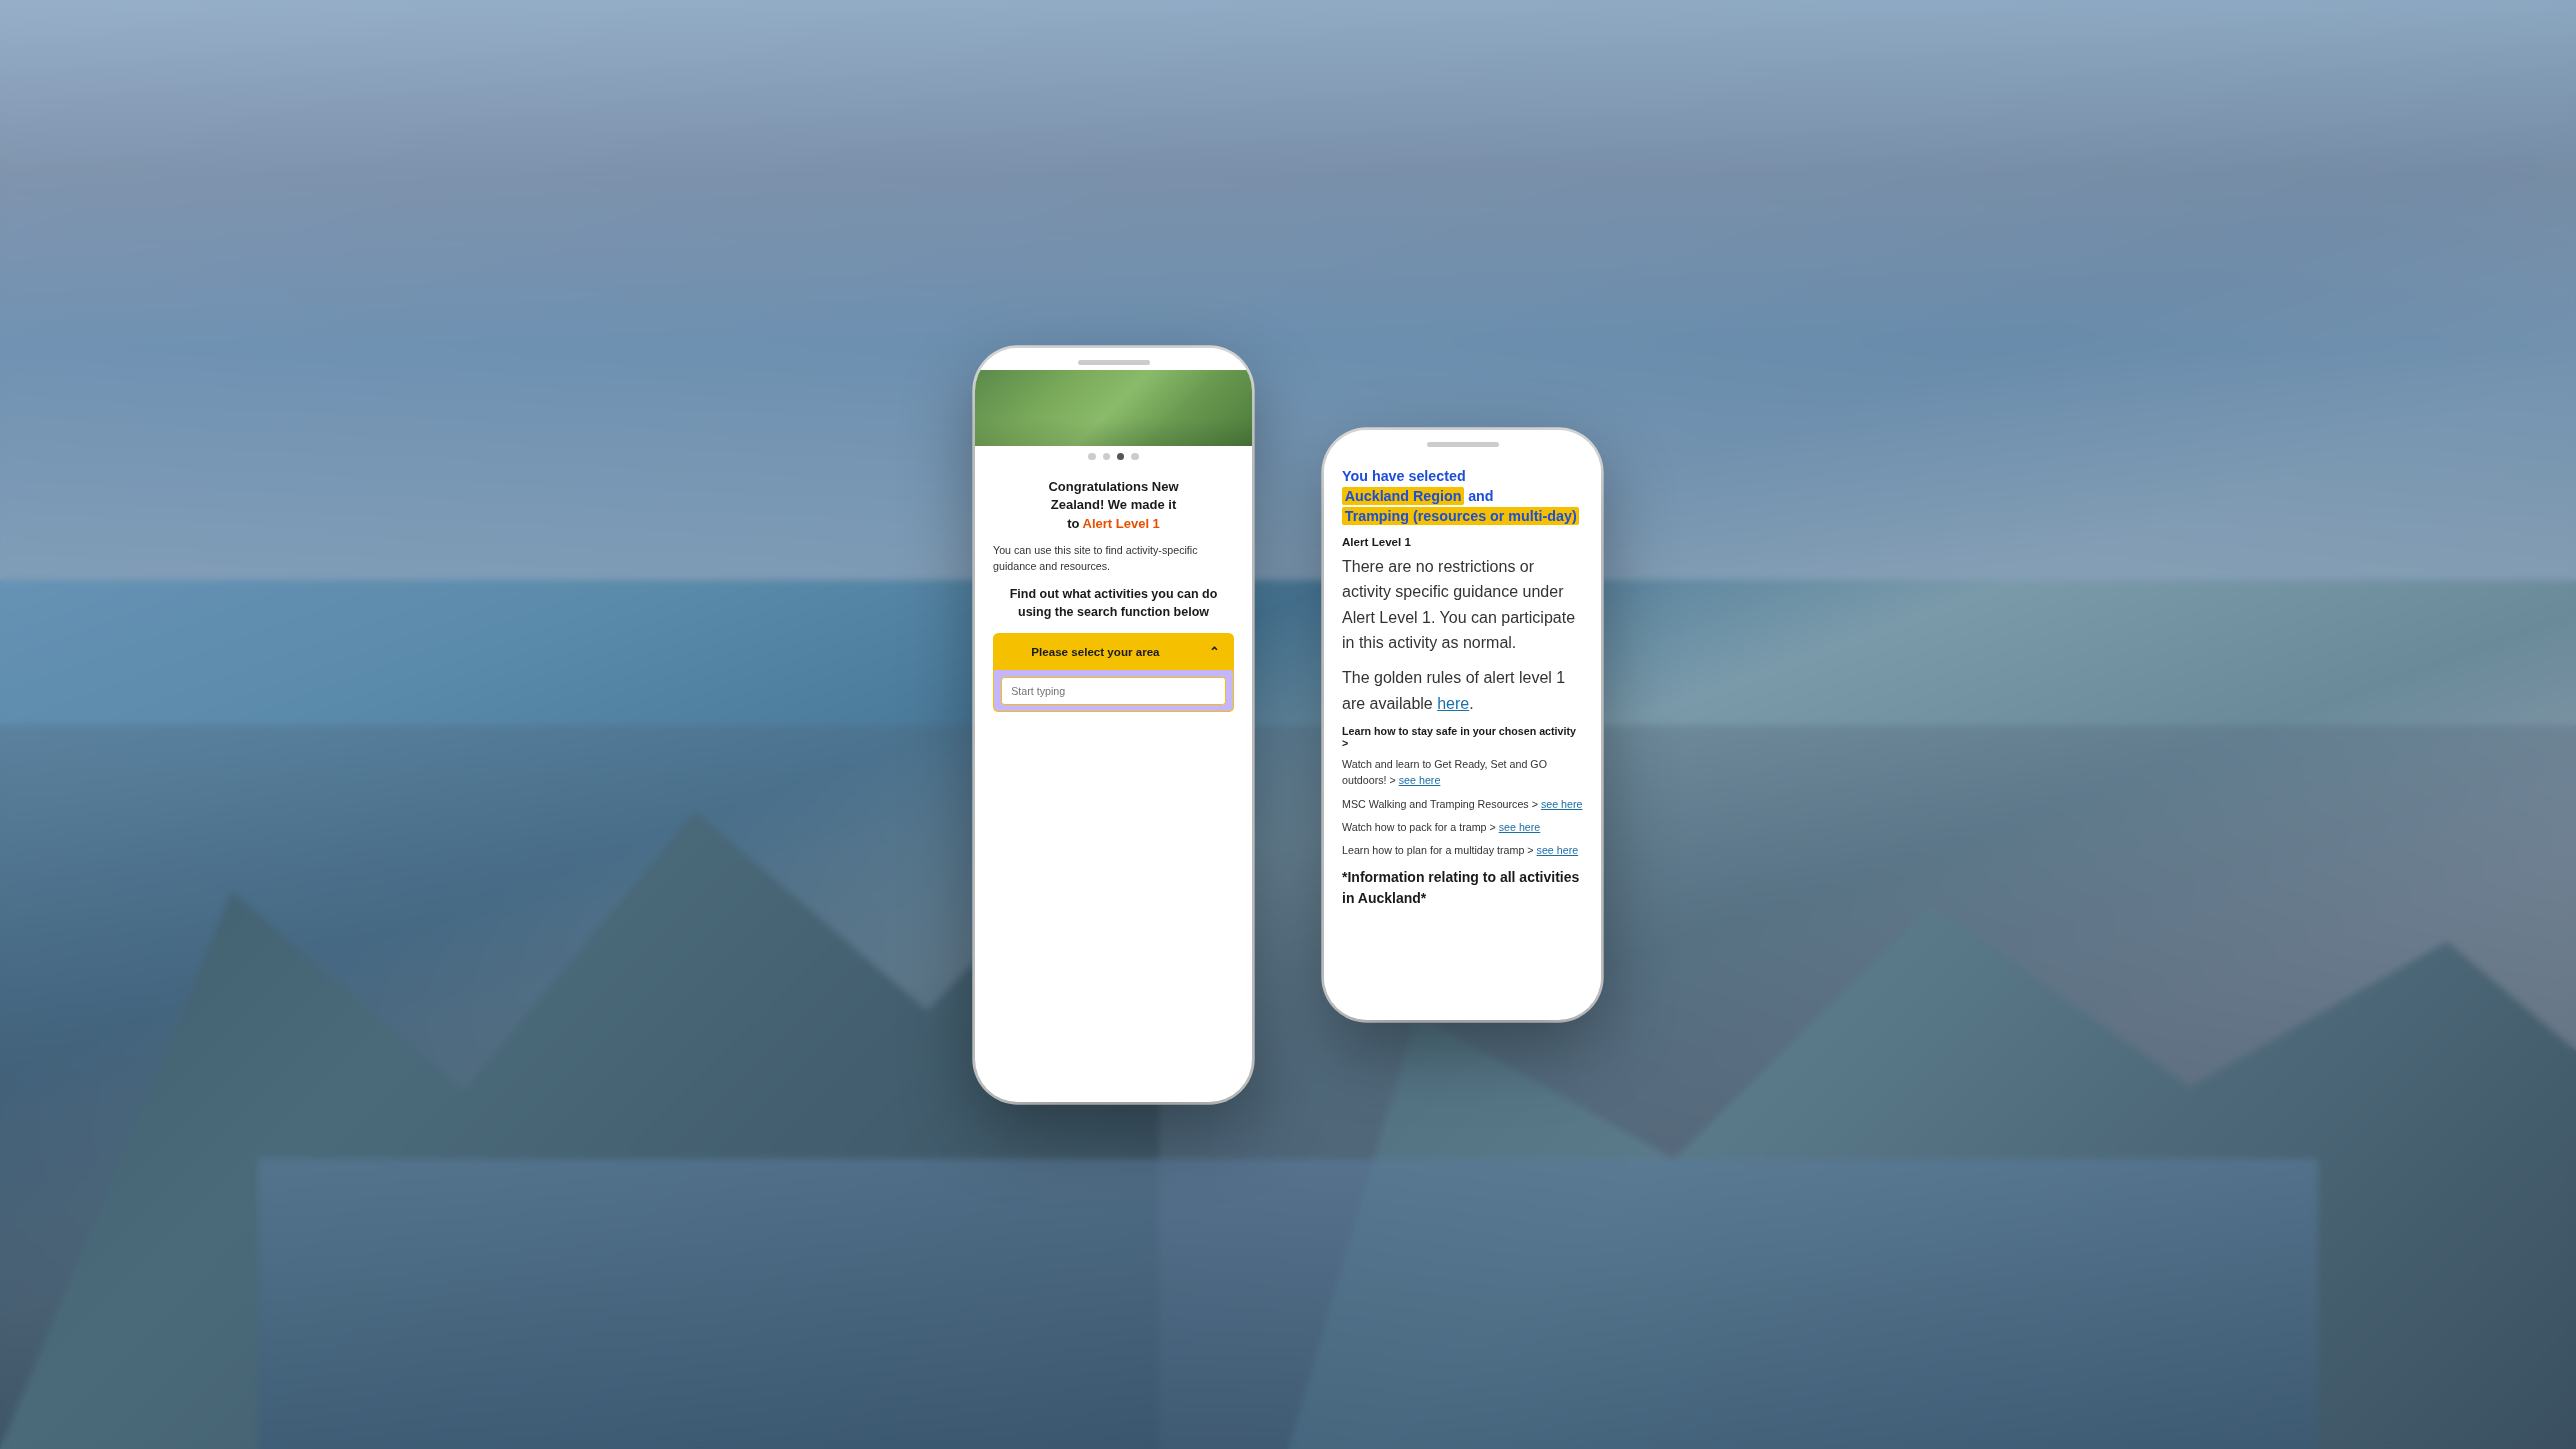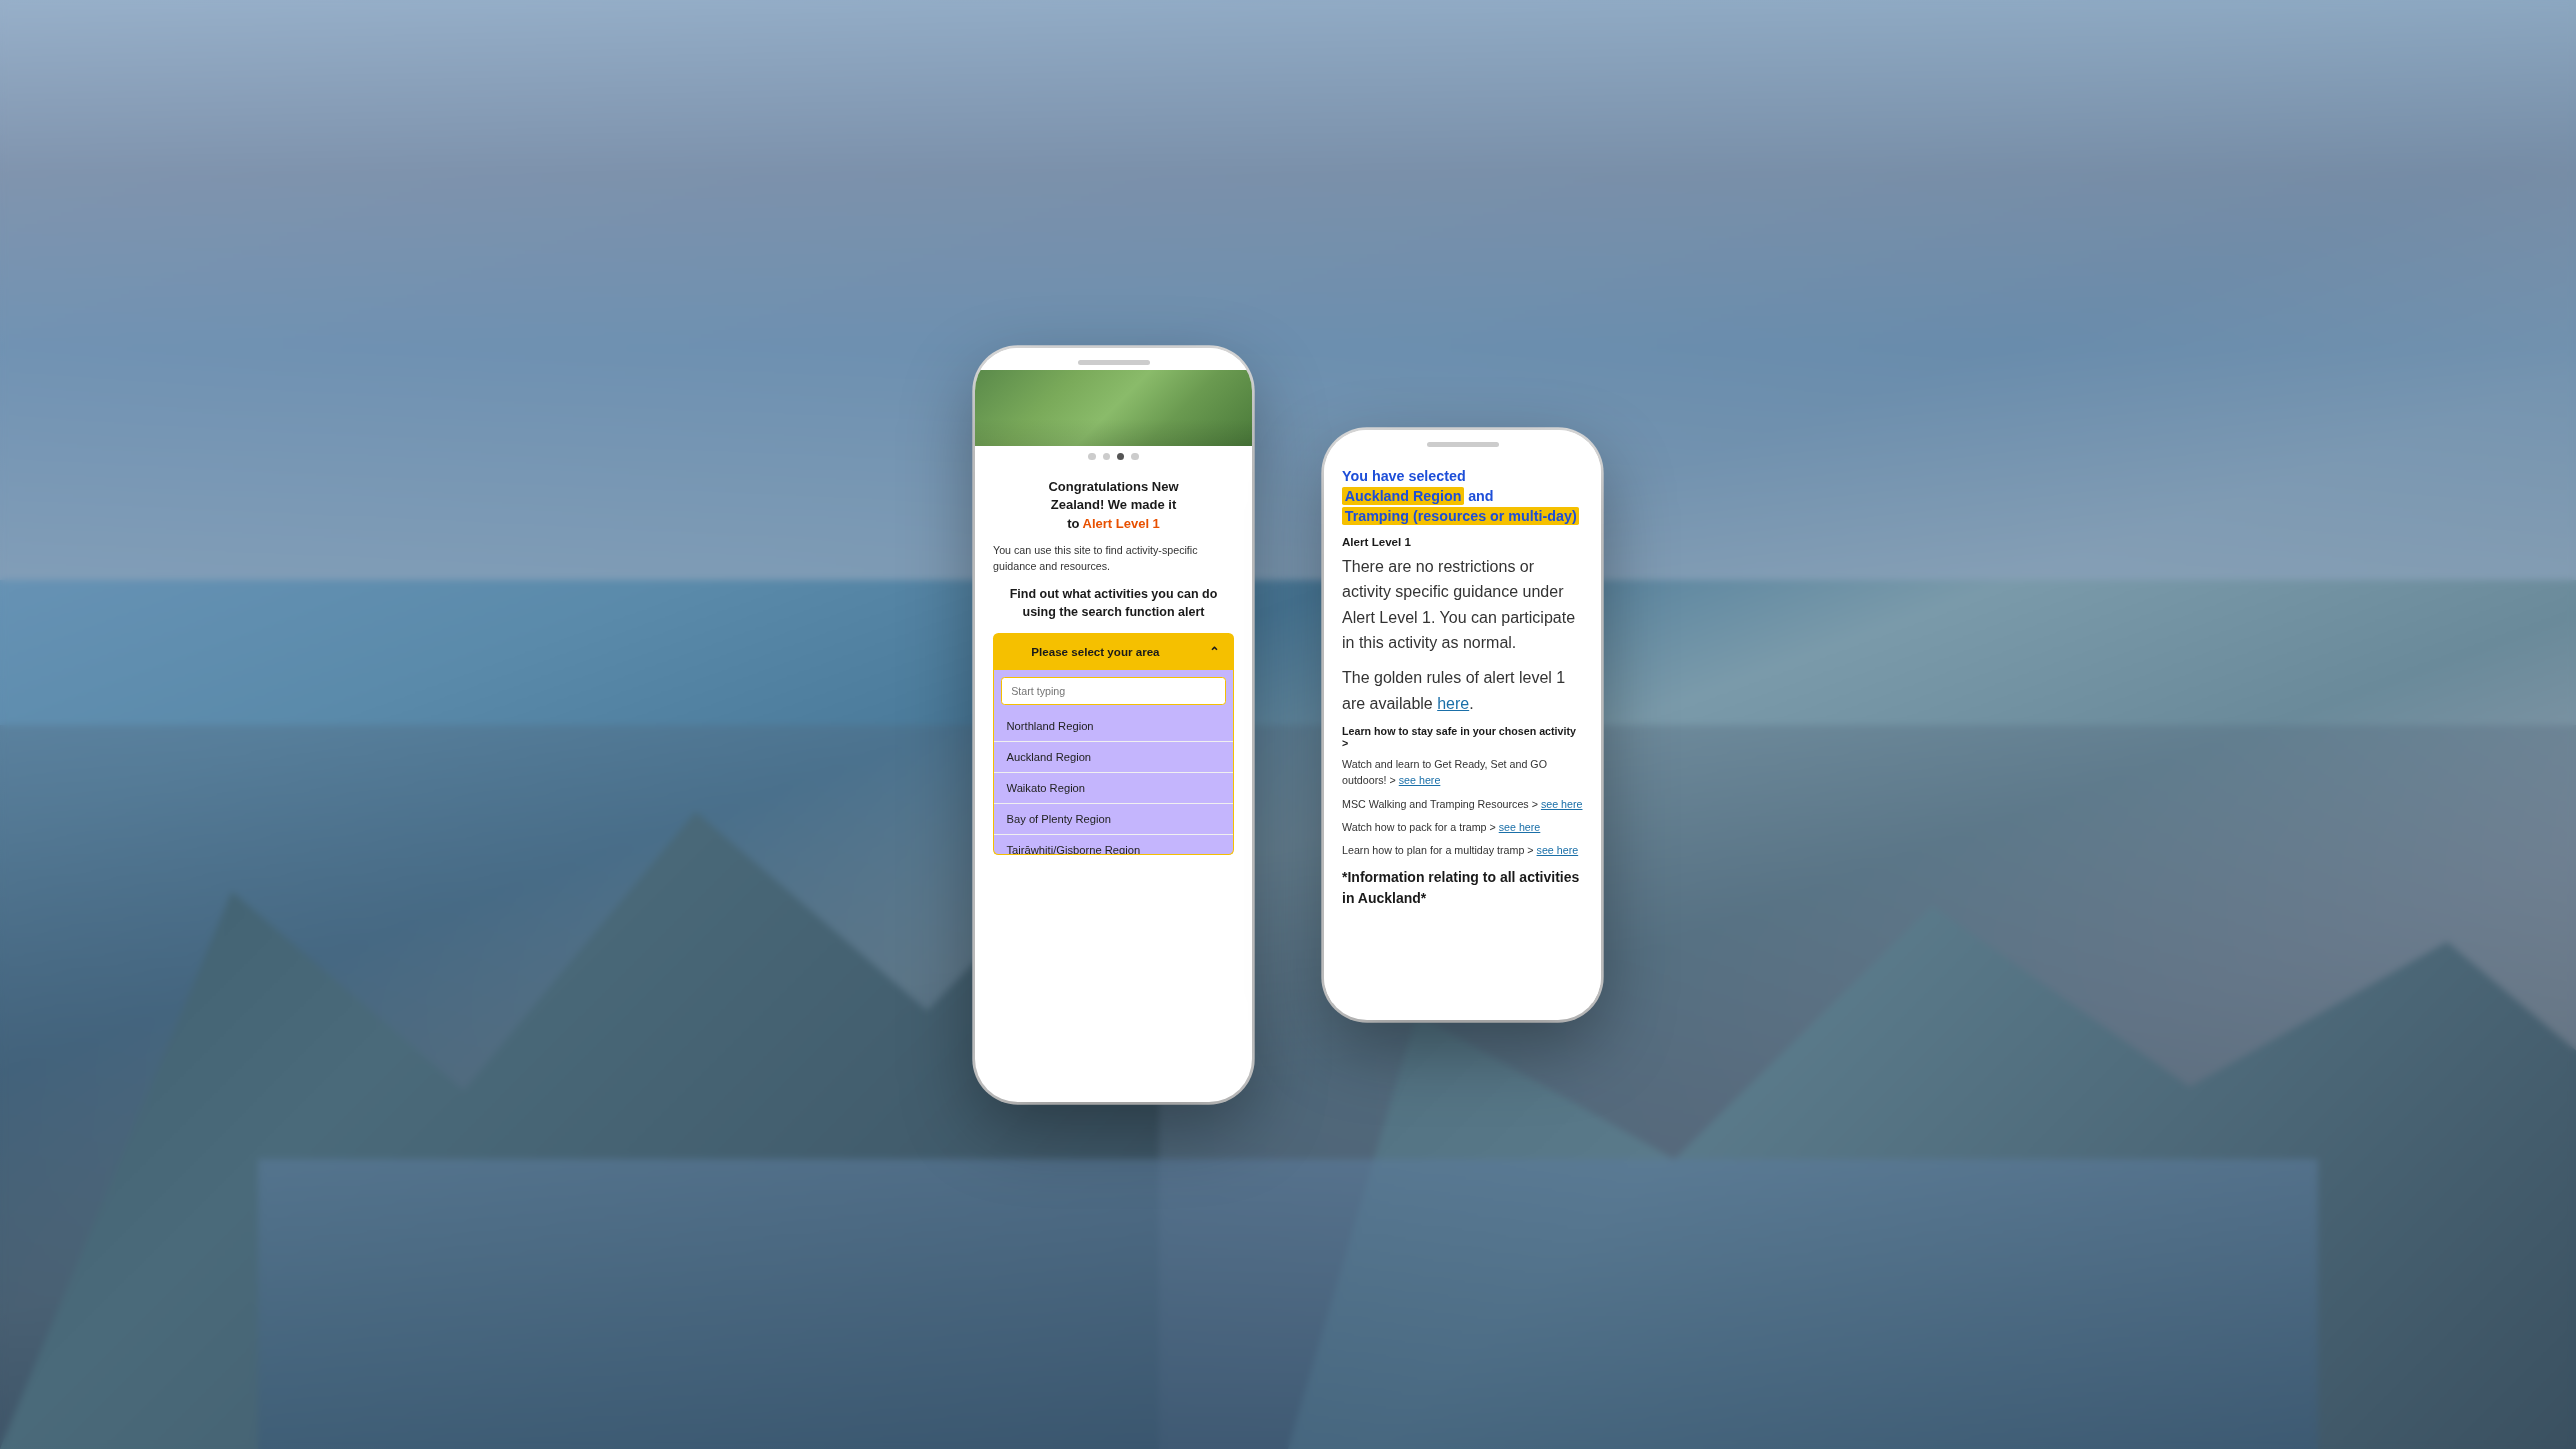--- a/index.html
+++ b/index.html
@@ -381,38 +381,31 @@
 
     <div class="phone-content">
       <div class="congrats-text">
         <span>Congratulations New</span><br>
         <span>Zealand! We made it</span><br>
         <span>to </span><span class="alert-level-text">Alert Level 1</span>
       </div>
 
       <div class="subtitle-text">You can use this site to find activity-specific guidance and resources.</div>
 
-      <div class="find-activities-text">Find out what activities you can do using the search function alert</div>
+      <div class="find-activities-text">Find out what activities you can do using the search function below</div>
 
       <div class="dropdown-container">
         <div class="dropdown-header">
           <span class="dropdown-header-text">Please select your area</span>
           <span class="chevron-icon">⌃</span>
         </div>
         <div class="dropdown-body">
           <div class="search-input-container">
             <input class="search-input" type="text" placeholder="Start typing" style="">
           </div>
-          <div class="dropdown-list">
-            <div class="dropdown-item">Northland Region</div>
-            <div class="dropdown-item">Auckland Region</div>
-            <div class="dropdown-item">Waikato Region</div>
-            <div class="dropdown-item">Bay of Plenty Region</div>
-            <div class="dropdown-item">Tairāwhiti/Gisborne Region</div>
-          </div>
         </div>
       </div>
     </div>
   </div>
 
   <div class="phone phone-right">
     <div class="phone-top-bar">
       <div class="notch-pill"></div>
     </div>
 

